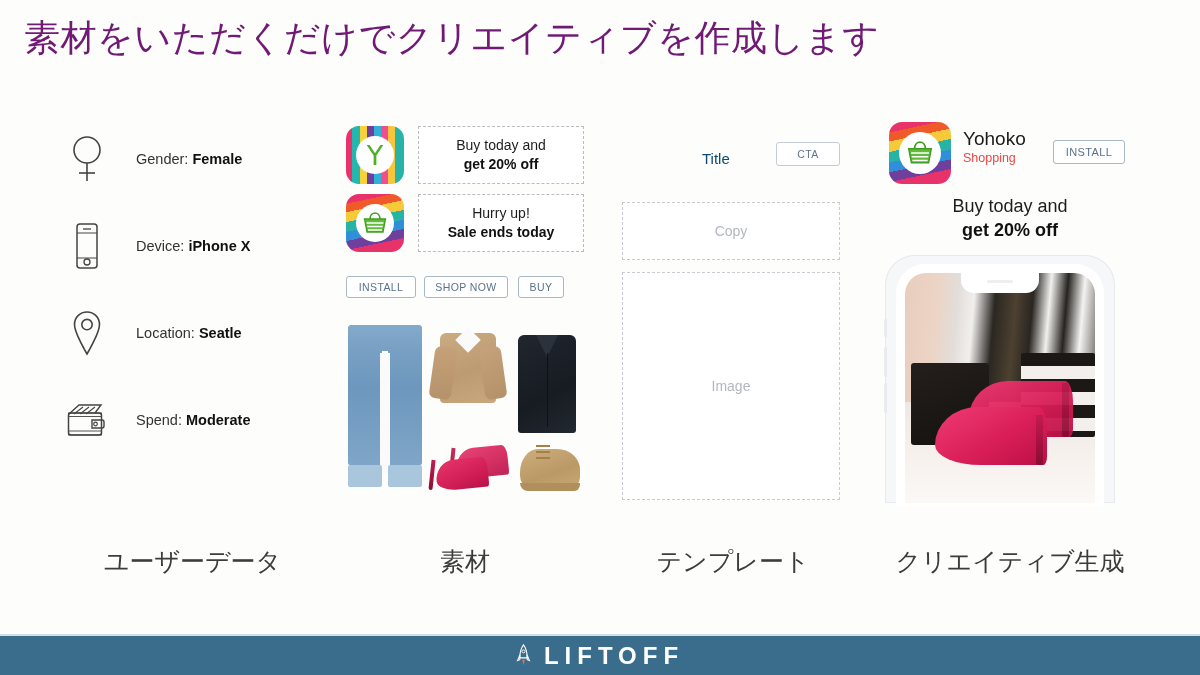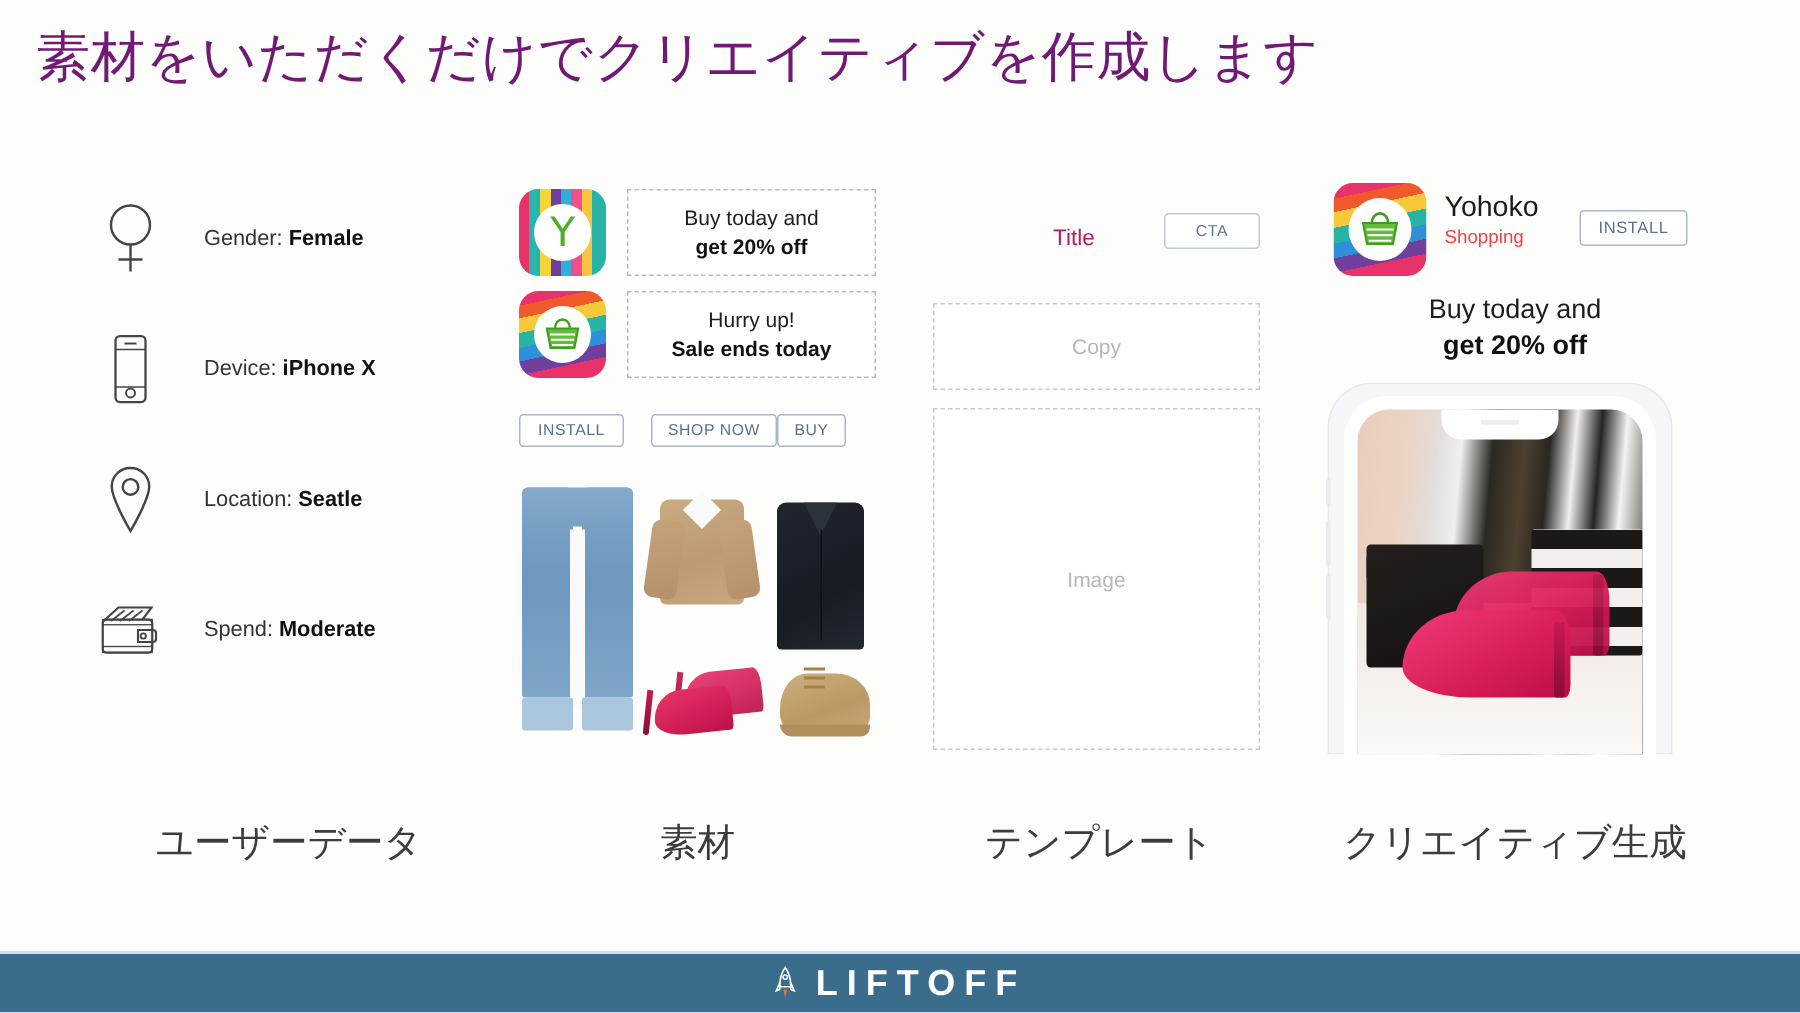--- a/index.html
+++ b/index.html
@@ -246,21 +246,21 @@
     border: 1px dashed #c8ccd2;
     background: #fff;
     display: flex;
     align-items: center;
     justify-content: center;
     color: #b3b8bf;
     font-size: 14px;
   }
   .tpl-label {
     position: absolute;
-    color: #be185d;
+    color: #0c4a6e;
     font-size: 15px;
   }
   .tpl-cta {
     position: absolute;
     border: 1px solid #c3cbd4;
     border-radius: 3px;
     background: #fff;
     color: #62748a;
     font-size: 10.5px;
     letter-spacing: 0.5px;
@@ -486,21 +486,21 @@
       <div class="l1">Buy today and</div>
       <div class="l2">get 20% off</div>
     </div>
 
     <div class="dashbox" style="left:78px; top:74px; width:166px; height:58px">
       <div class="l1">Hurry up!</div>
       <div class="l2">Sale ends today</div>
     </div>
 
     <div class="cta-pill" style="left:6px;  top:156px; width:70px">INSTALL</div>
-    <div class="cta-pill" style="left:94px; top:156px; width:84px">SHOP NOW</div>
+    <div class="cta-pill" style="left:84px; top:156px; width:84px">SHOP NOW</div>
     <div class="cta-pill" style="left:178px;top:156px; width:46px">BUY</div>
 
     <div class="collage">
 
       <div class="prod jeans">
         <div class="leg l"></div>
           <div class="leg r"></div>
         <div class="fade"></div>
         <div class="waist"></div>
         <div class="cuff l"></div>

